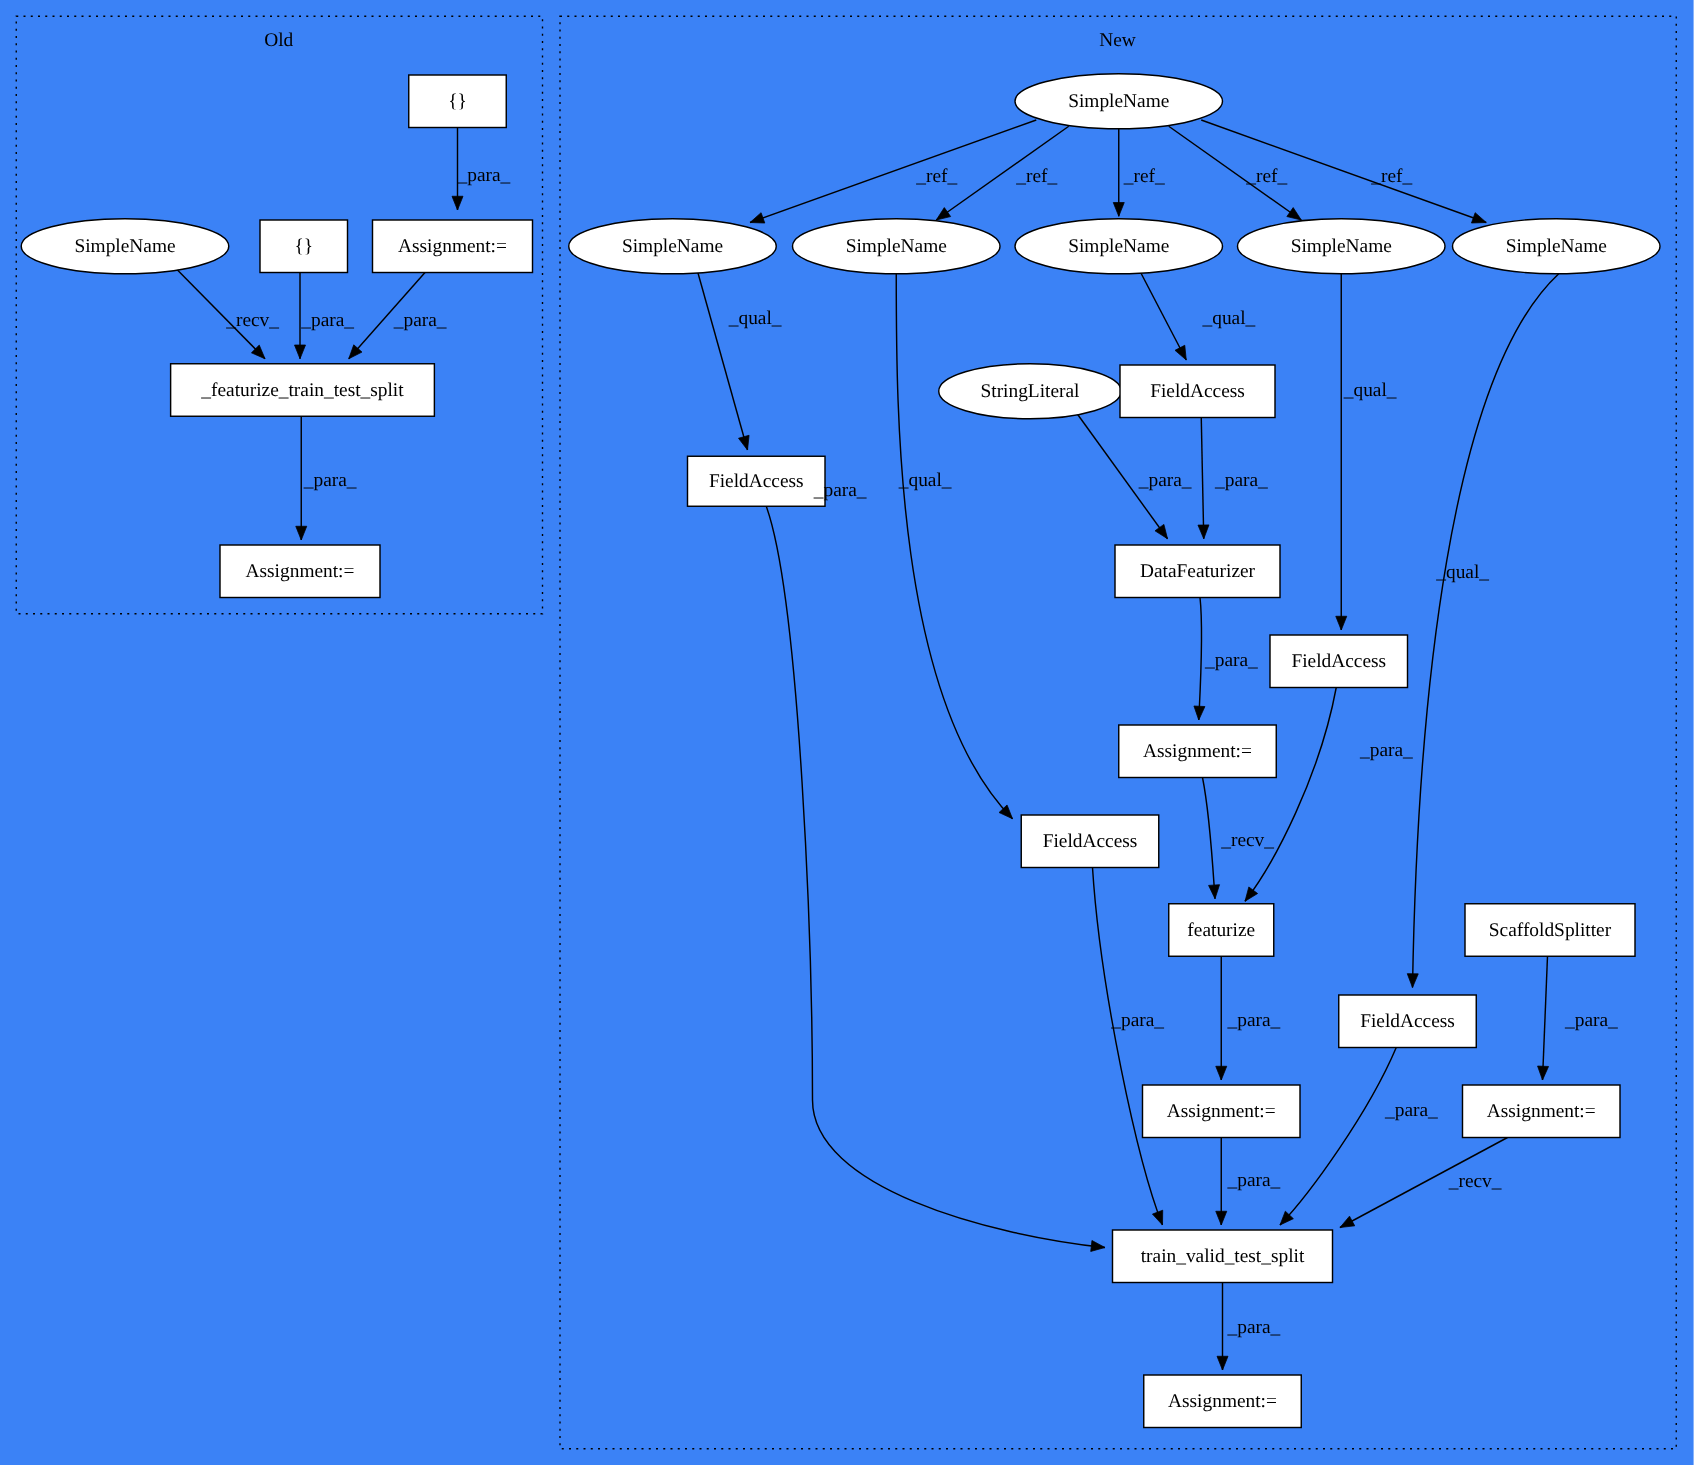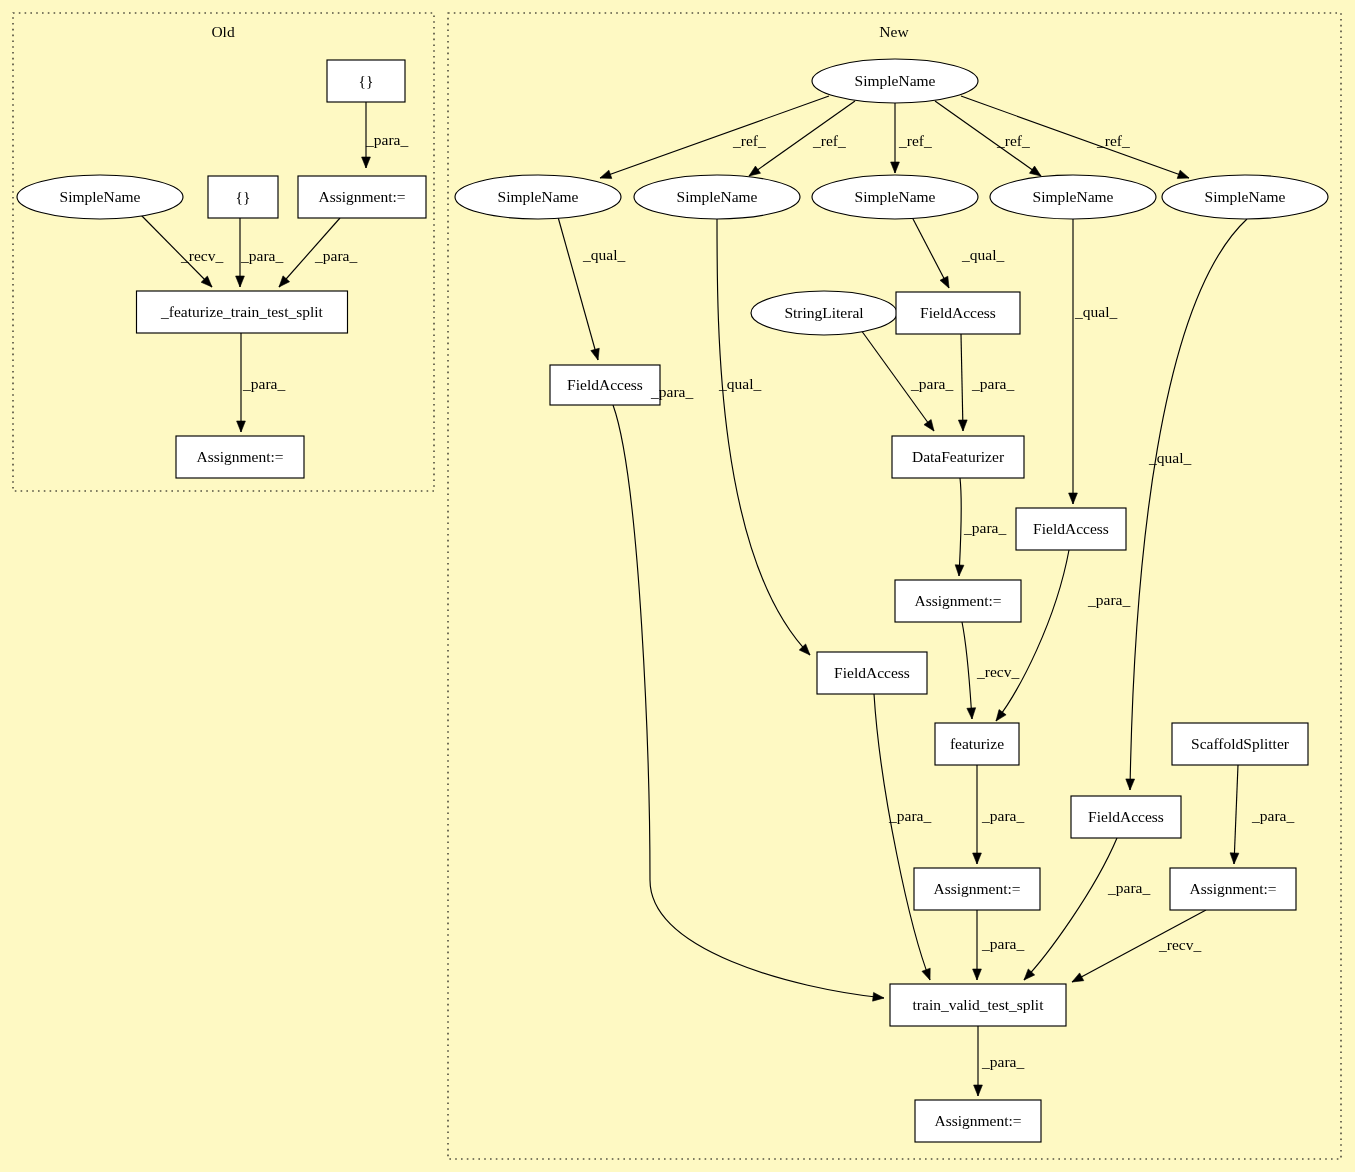--- a/index.html
+++ b/index.html
@@ -4,21 +4,21 @@
 <style>
   html, body {
     margin: 0;
     padding: 0;
     background: #ffffff;
   }
   #canvas {
     position: relative;
     width: 1355px;
     height: 1172px;
-    background: #fef9c3;
+    background: #3b82f6;
     font-family: "Liberation Serif", "DejaVu Serif", serif;
   }
   svg#graph {
     position: absolute;
     left: 0;
     top: 0;
     width: 1355px;
     height: 1172px;
   }
   .cluster-box {

